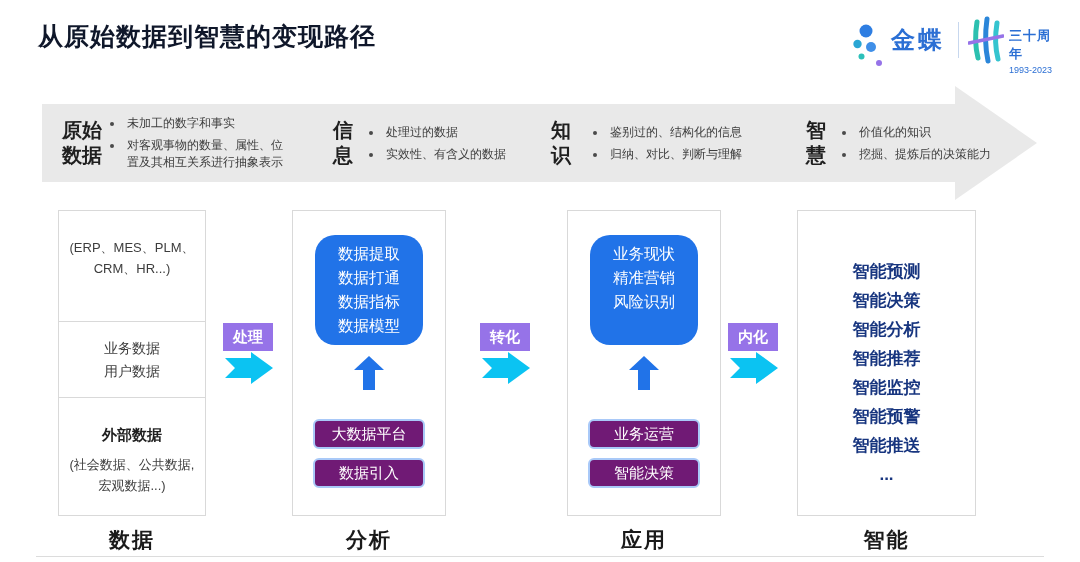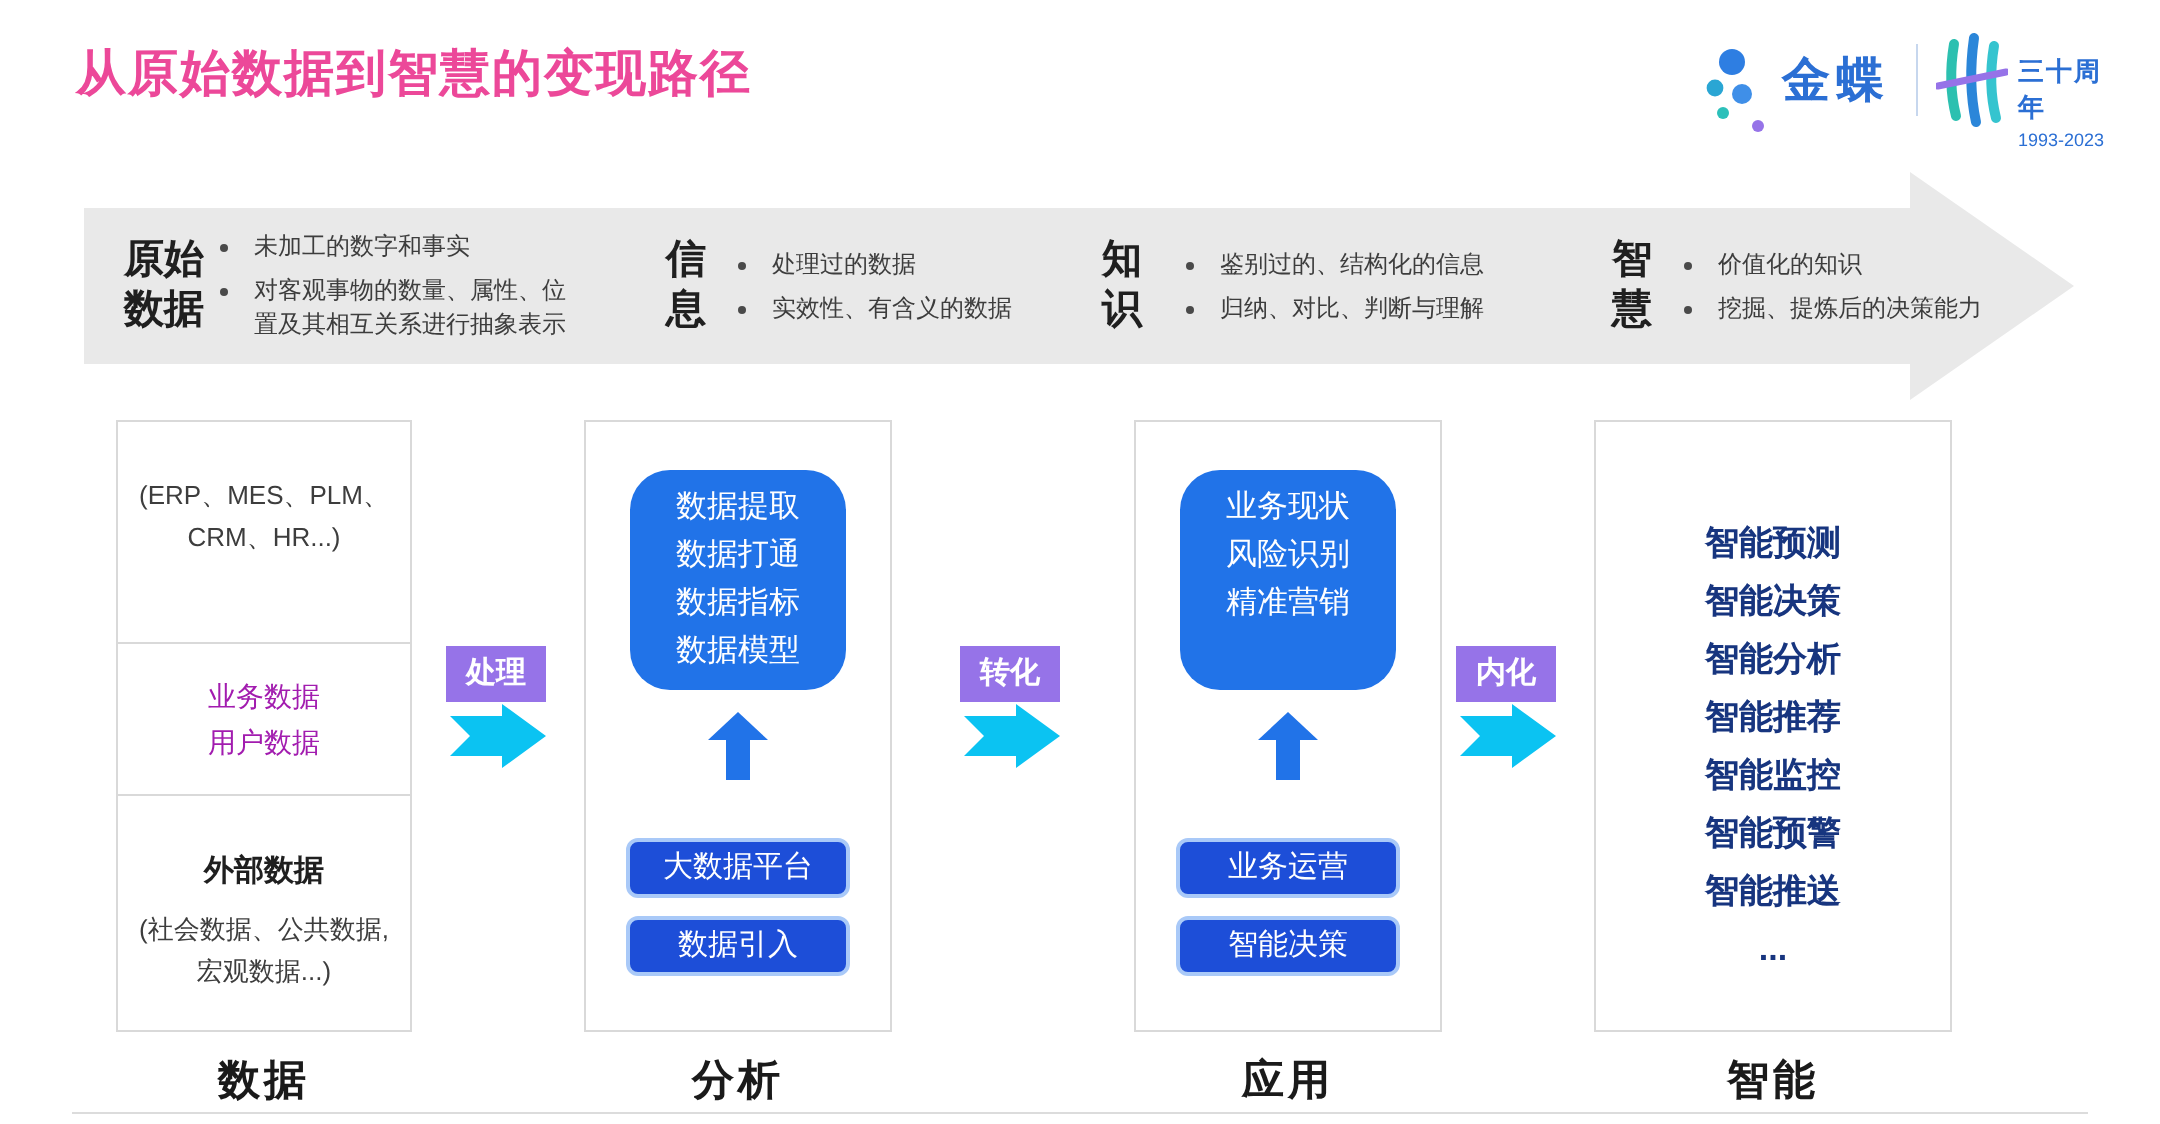--- a/index.html
+++ b/index.html
@@ -3,21 +3,21 @@
 <meta charset="utf-8">
 <style>
   * { margin:0; padding:0; box-sizing:border-box; }
   html,body { background:#ffffff; }
   #canvas {
     position:relative; width:1080px; height:562px; background:#ffffff;
     font-family:"Liberation Sans","DejaVu Sans",sans-serif; overflow:hidden;
   }
 
   
-  .title { position:absolute; left:38px; top:20px; font-size:25px; font-weight:bold; color:#ec4899; letter-spacing:1px; }
+  .title { position:absolute; left:38px; top:20px; font-size:25px; font-weight:bold; color:#0f172a; letter-spacing:1px; }
 
   
   .logo { position:absolute; left:853px; top:14px; width:210px; height:60px; }
   .logo-dots { position:absolute; left:0; top:4px; }
   .logo-brand { position:absolute; left:38px; top:10px; font-size:24px; font-weight:bold; color:#2b6fd4; letter-spacing:3px; }
   .logo-divider { position:absolute; left:105px; top:8px; width:1px; height:36px; background:#c7d7ee; }
   .logo-mark { position:absolute; left:115px; top:2px; }
   .logo-anniv { position:absolute; left:156px; top:13px; color:#2b6fd4; }
   .logo-anniv .l1 { font-size:13px; font-weight:bold; letter-spacing:1px; }
   .logo-anniv .l2 { font-size:9px; margin-top:2px; }
@@ -36,29 +36,29 @@
   #stage-1 { left:333px; } #stage-1 .stage-bullets { margin-left:16px; width:182px; }
   #stage-2 { left:551px; } #stage-2 .stage-bullets { margin-left:22px; width:196px; }
   #stage-3 { left:806px; } #stage-3 .stage-bullets { margin-left:16px; width:176px; }
 
   
   .box { position:absolute; top:210px; height:306px; background:#fff; border:1px solid #d9d9d9; }
   #box-data { left:58px; width:148px; text-align:center; }
   .b1-top { height:111px; border-bottom:1px solid #d9d9d9; padding-top:26px; }
   .b1-title { font-size:15px; font-weight:bold; color:#1f1f1f; margin-bottom:9px; }
   .b1-sub { font-size:13px; line-height:21px; color:#3d3d3d; padding:0 7px; }
-  .b1-mid { height:76px; border-bottom:1px solid #d9d9d9; display:flex; flex-direction:column; justify-content:center; color:#a21caf; font-size:14px; line-height:23px; }
+  .b1-mid { height:76px; border-bottom:1px solid #d9d9d9; display:flex; flex-direction:column; justify-content:center; color:#404040; font-size:14px; line-height:23px; }
   .b1-bot { height:115px; padding-top:28px; }
 
   #box-analysis { left:292px; width:154px; }
   #box-apply    { left:567px; width:154px; }
   .blue-card { margin:24px auto 0; width:108px; height:110px; border-radius:20px; background:#2173e8;
     color:#fff; text-align:center; font-size:15.5px; line-height:24px; padding-top:7px; }
   .up-arrow { display:block; margin:11px auto 0; }
-  .pill { margin:0 auto; width:112px; height:30px; background:#1d4ed8; border:2px solid #a9c9f8; border-radius:6px;
+  .pill { margin:0 auto; width:112px; height:30px; background:#701a75; border:2px solid #a9c9f8; border-radius:6px;
     color:#fff; font-size:15px; text-align:center; line-height:26px; }
   .pill-1 { margin-top:29px; }
   .pill-2 { margin-top:9px; }
 
   #box-smart { left:797px; width:179px; padding-top:46px; text-align:center; }
   .smart-item { font-size:17px; font-weight:bold; color:#17357f; line-height:29px; }
 
   
   .badge { position:absolute; top:323px; width:50px; height:28px; background:#9673e8; color:#fff;
     font-size:15px; font-weight:bold; text-align:center; line-height:28px; }
@@ -210,22 +210,22 @@
   </div>
 
   <div class="badge" id="badge-1">转化</div>
   <svg class="flow-arrow" id="flow-arrow-1" width="48" height="32" viewBox="0 0 48 32">
     <polygon points="0,6 26,6 26,0 48,16 26,32 26,26 0,26 10,16" fill="#0bc3f2"></polygon>
   </svg>
 
   <div class="box" id="box-apply">
     <div class="blue-card">
       <div>业务现状</div>
+      <div>精准营销</div>
       <div>风险识别</div>
-      <div>精准营销</div>
     </div>
     <svg class="up-arrow" width="30" height="34" viewBox="0 0 30 34">
       <polygon points="15,0 30,14 0,14" fill="#2173e8"></polygon>
         <rect x="9" y="14" width="12" height="20" fill="#2173e8"></rect>
     </svg>
     <div class="pill pill-1">业务运营</div>
     <div class="pill pill-2">智能决策</div>
   </div>
 
   <div class="badge" id="badge-2">内化</div>

